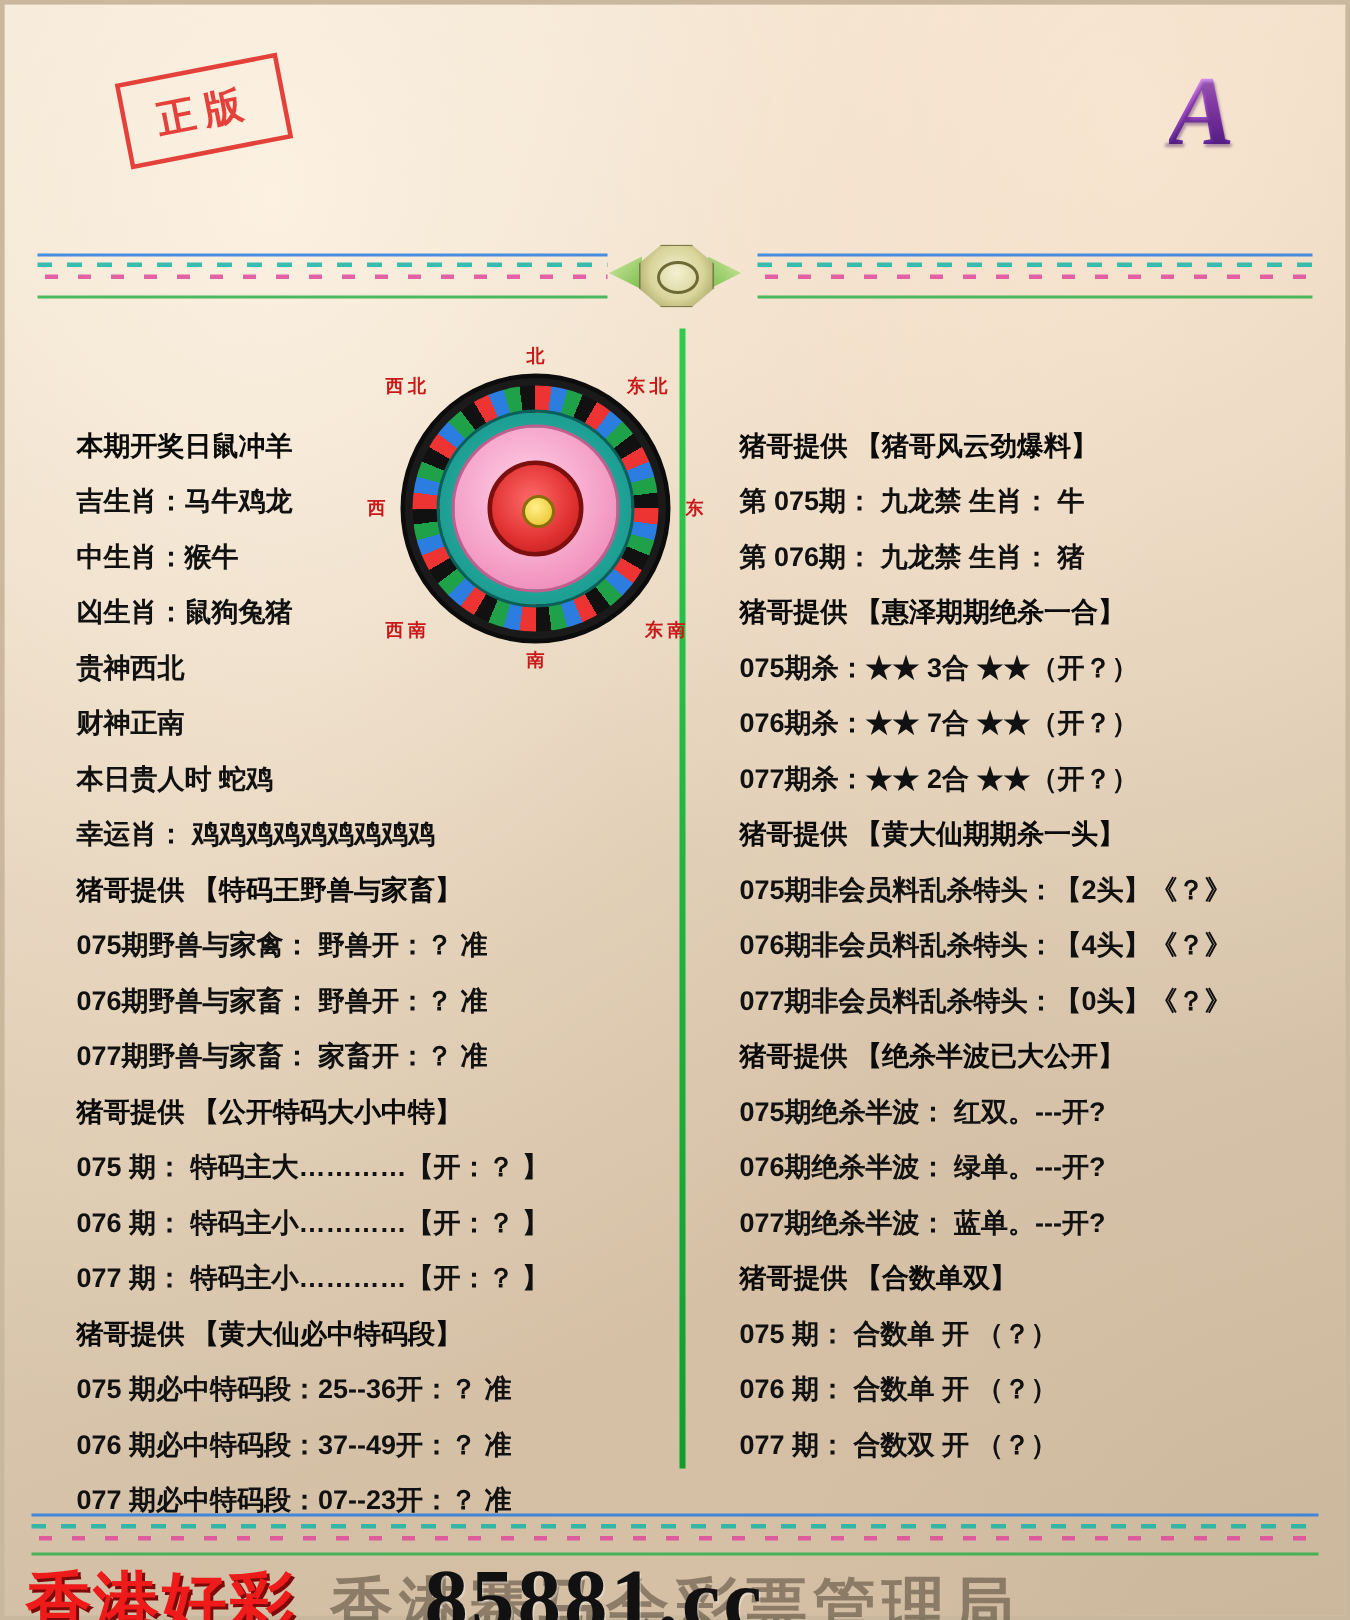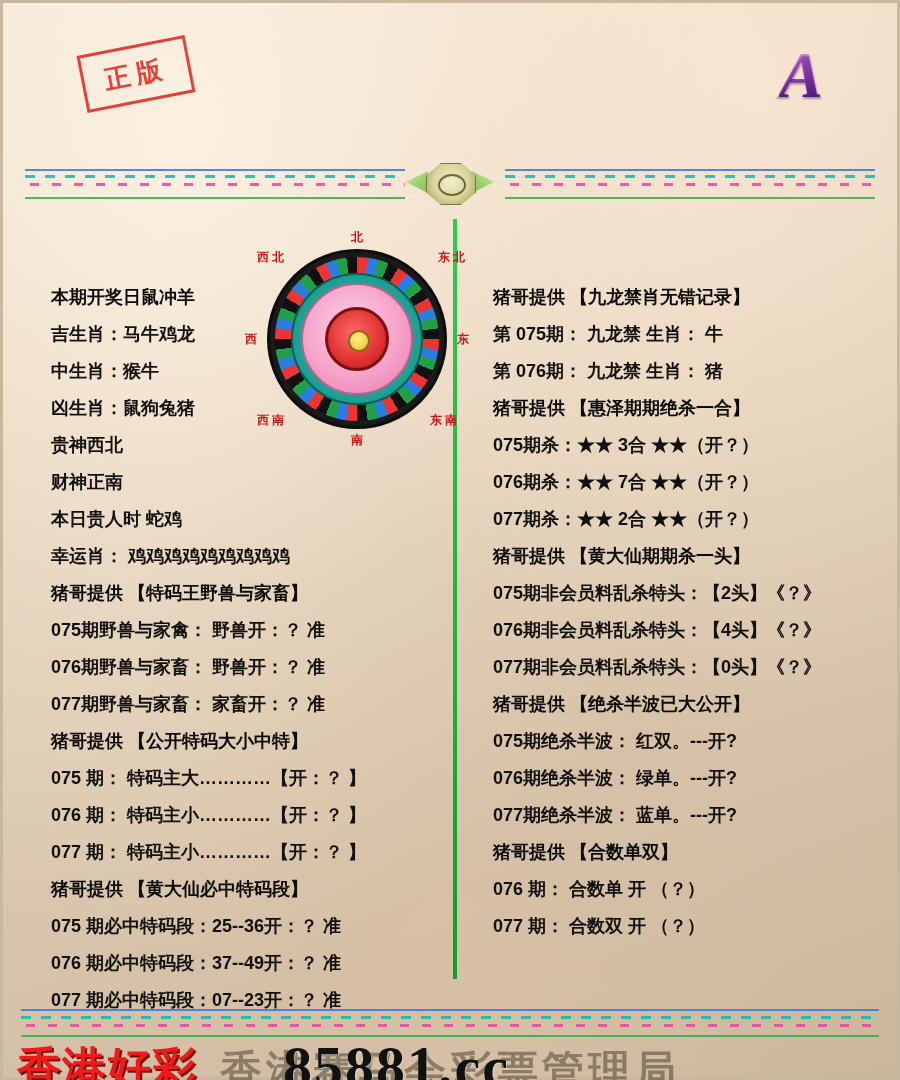--- a/index.html
+++ b/index.html
@@ -218,21 +218,21 @@
     font-size: 12px;
     font-weight: bold;
     color: #c81818;
     font-family: "Liberation Serif", serif;
   }
   .wheel .dir.n  { left: 50%; top: -2px;  transform: translateX(-50%); }
   .wheel .dir.s  { left: 50%; bottom: -2px; transform: translateX(-50%); }
   .wheel .dir.e  { right: -4px; top: 50%; transform: translateY(-50%); }
   .wheel .dir.w  { left: -4px;  top: 50%; transform: translateY(-50%); }
   .wheel .dir.nw { left: 8px;   top: 18px; }
-  .wheel .dir.ne { right: 0;  top: 18px; text-align: right; }
+  .wheel .dir.ne { right: 20px;  top: 18px; text-align: right; }
   .wheel .dir.sw { left: 8px;   bottom: 18px; text-align: right; }
   .wheel .dir.se { right: 8px;  bottom: 18px; }
 
   
   .footer {
     position: relative;
     height: 118px;
   }
   .foot-wavy {
     position: absolute;
@@ -342,36 +342,37 @@
       <div class="row">075 期： 特码主大…………【开：？ 】</div>
       <div class="row">076 期： 特码主小…………【开：？ 】</div>
       <div class="row">077 期： 特码主小…………【开：？ 】</div>
       <div class="row hdr">猪哥提供 【黄大仙必中特码段】</div>
       <div class="row">075 期必中特码段：25--36开：？ 准</div>
       <div class="row">076 期必中特码段：37--49开：？ 准</div>
       <div class="row">077 期必中特码段：07--23开：？ 准</div>
     </div>
 
     <div class="col right">
-      <div class="row hdr">猪哥提供 【九龙禁肖无错记录】</div>
+      <div class="row hdr">猪哥提供 【猪哥风云劲爆料】</div>
       <div class="row">第 075期： 九龙禁 生肖： 牛</div>
       <div class="row">第 076期： 九龙禁 生肖： 猪</div>
       <div class="row hdr">猪哥提供 【惠泽期期绝杀一合】</div>
       <div class="row">075期杀：★★ 3合 ★★（开？）</div>
       <div class="row">076期杀：★★ 7合 ★★（开？）</div>
       <div class="row">077期杀：★★ 2合 ★★（开？）</div>
       <div class="row hdr">猪哥提供 【黄大仙期期杀一头】</div>
       <div class="row">075期非会员料乱杀特头：【2头】《？》</div>
       <div class="row">076期非会员料乱杀特头：【4头】《？》</div>
       <div class="row">077期非会员料乱杀特头：【0头】《？》</div>
       <div class="row hdr">猪哥提供 【绝杀半波已大公开】</div>
       <div class="row">075期绝杀半波： 红双。---开?</div>
       <div class="row">076期绝杀半波： 绿单。---开?</div>
       <div class="row">077期绝杀半波： 蓝单。---开?</div>
       <div class="row hdr">猪哥提供 【合数单双】</div>
+      <div class="row">075 期： 合数单 开 （？）</div>
       <div class="row">076 期： 合数单 开 （？）</div>
       <div class="row">077 期： 合数双 开 （？）</div>
     </div>
   </div>
 
   <div class="footer">
     <div class="foot-wavy"></div>
     <div class="foot-watermark">香港赛马会彩票管理局</div>
     <div class="foot-red">香港好彩</div>
     <div class="foot-domain">85881.cc</div>

